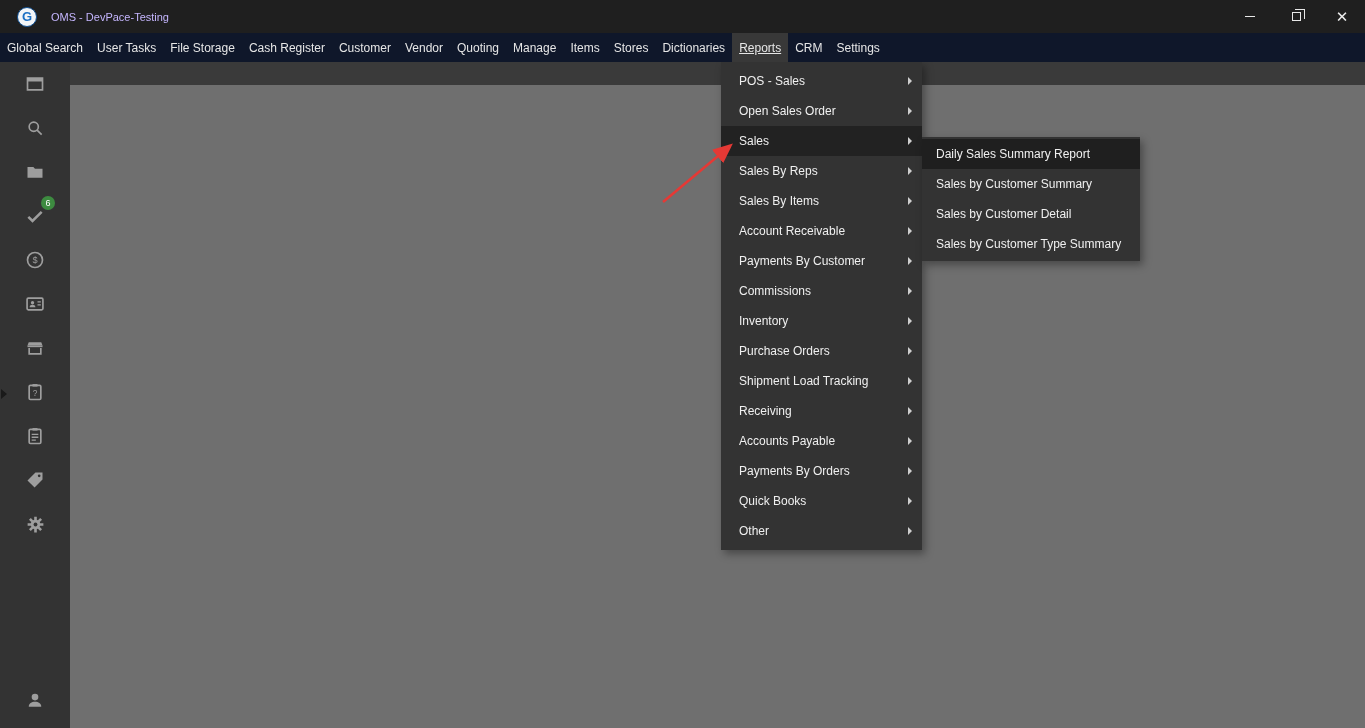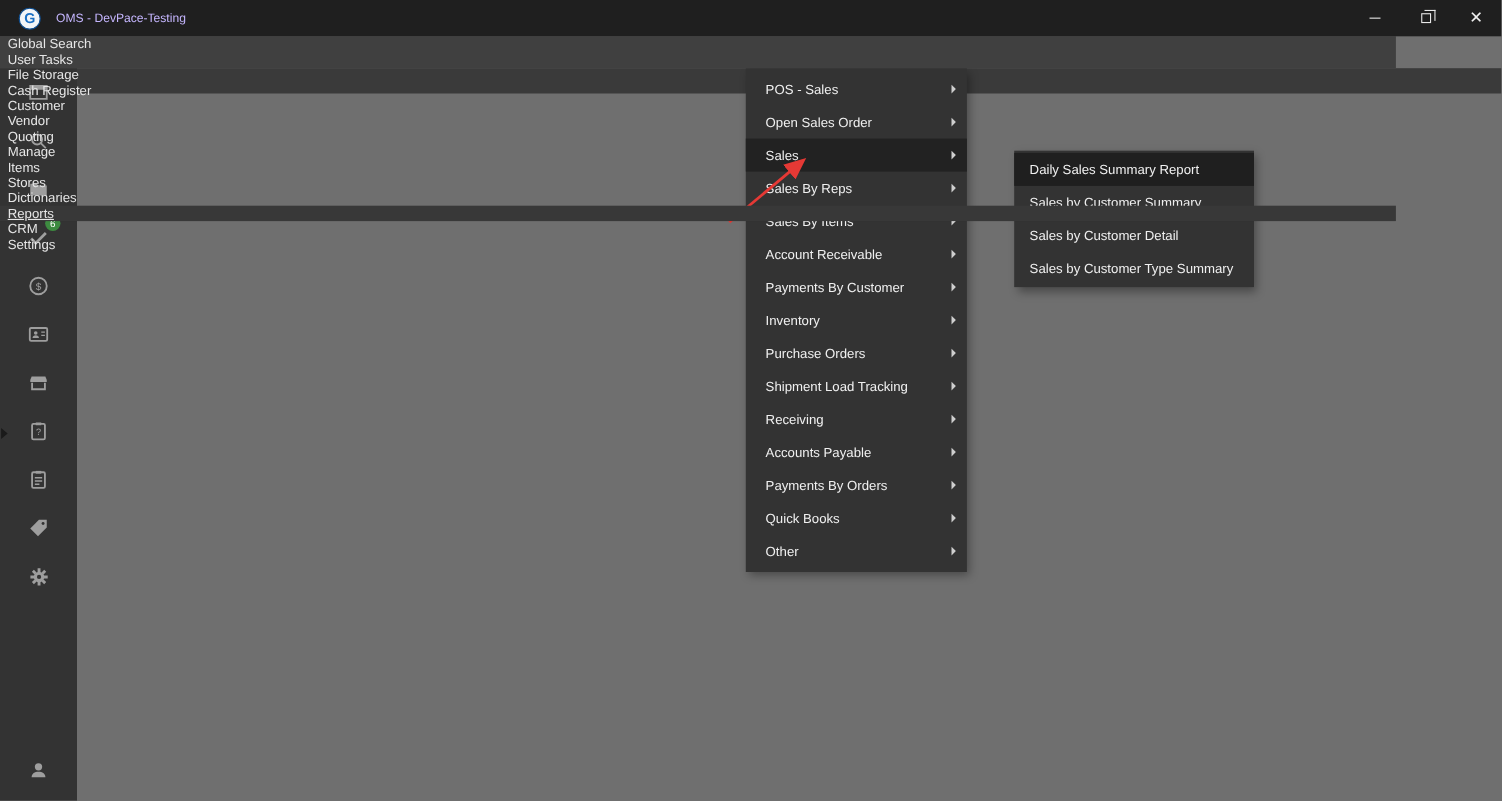--- a/index.html
+++ b/index.html
@@ -24,23 +24,23 @@
   .app-title{ margin-left:14px; font-size:11px; color:#c4b5fd; }
   .win-controls{ margin-left:auto; display:flex; height:33px; }
   .win-btn{ width:46px; height:33px; display:flex; align-items:center; justify-content:center; color:#eee; }
   .glyph-min{ width:10px; height:1px; background:#e8e8e8; }
   .glyph-max{ width:9px; height:9px; border:1px solid #e8e8e8; position:relative; }
   .glyph-max::before{ content:""; position:absolute; left:2px; top:-4px; width:9px; height:9px; border:1px solid #e8e8e8; border-left:none; border-bottom:none; }
   .glyph-close{ font-size:15px; line-height:1; color:#eee; }
 
   
   .menubar{
-    position:absolute; top:33px; left:0; width:1269px; height:29px;
-    background:#404040; display:flex; align-items:stretch; z-index:19;
-    color:#e6e6e6; font-size:12px;flex-direction:column;
+    position:absolute; top:33px; left:0; width:1365px; height:29px;
+    background:#0f172a; display:flex; align-items:stretch; z-index:19;
+    color:#e6e6e6; font-size:12px;
   }
   .mitem{ display:flex; align-items:center; padding:0 7px; white-space:nowrap; }
   .mitem.active{ background:#383838;text-decoration:underline; }
 
   
   .topband{ position:absolute; top:62px; left:0; width:1365px; height:23px; background:#3a3a3a; z-index:1; }
   .main-content{ position:absolute; top:85px; left:70px; width:1295px; height:643px; background:#6f6f6f; z-index:0; }
 
   
   .sidebar{ position:absolute; top:62px; left:0; width:70px; height:666px; background:#333333; z-index:2; }
@@ -52,21 +52,21 @@
     padding:0 3px;
   }
   .slot-bottom{ position:absolute; bottom:6px; left:0; }
   .expander{
     position:absolute; left:1px; top:389px; width:0; height:0; z-index:3;
     border-left:6px solid #1a1a1a; border-top:5px solid transparent; border-bottom:5px solid transparent;
   }
 
   
   .dropdown{
-    position:absolute; left:678px; top:62px; width:201px; background:#333333;
+    position:absolute; left:721px; top:62px; width:201px; background:#333333;
     padding:4px 0; z-index:5; box-shadow:3px 4px 8px rgba(0,0,0,0.35);
   }
   .ditem{
     height:30px; display:flex; align-items:center; justify-content:space-between;
     padding:0 10px 0 18px; color:#f0f0f0; font-size:12px; white-space:nowrap;
   }
   .ditem.highlight{ background:#222222; }
   .chev{ width:0; height:0; border-left:4px solid #cfcfcf; border-top:4px solid transparent; border-bottom:4px solid transparent; }
 
   
@@ -228,20 +228,24 @@
     </div>
   <div class="ditem">
       <span>Account Receivable</span>
       <span class="chev"></span>
     </div>
   <div class="ditem">
       <span>Payments By Customer</span>
       <span class="chev"></span>
     </div>
   <div class="ditem">
+      <span>Commissions</span>
+      <span class="chev"></span>
+    </div>
+  <div class="ditem">
       <span>Inventory</span>
       <span class="chev"></span>
     </div>
   <div class="ditem">
       <span>Purchase Orders</span>
       <span class="chev"></span>
     </div>
   <div class="ditem">
       <span>Shipment Load Tracking</span>
       <span class="chev"></span>

